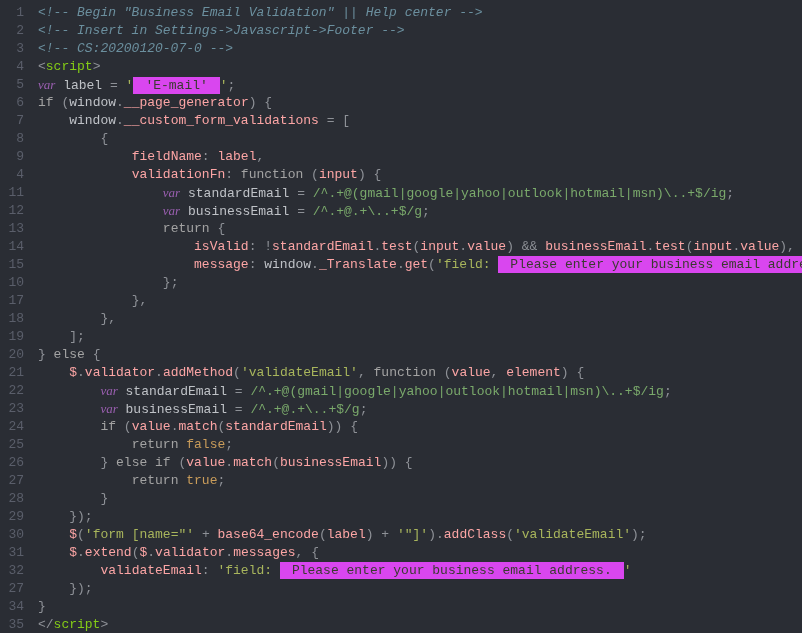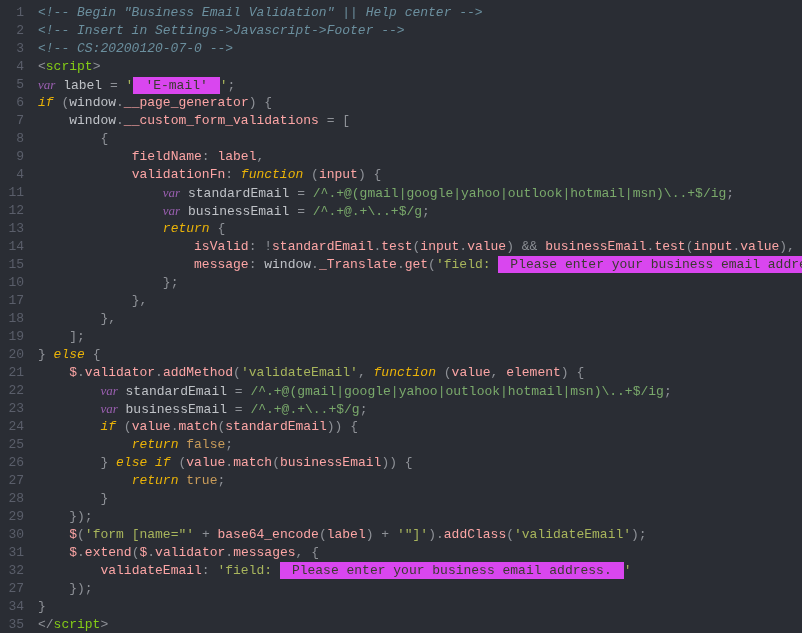--- a/index.html
+++ b/index.html
@@ -27,21 +27,21 @@
   .gutter .ln { height: 18px; }
   .code {
     padding: 4px 6px;
     flex: 1;
     white-space: pre;
     font-size: 13px;
     color: #bfc2c7;
   }
   .code .row { height: 18px; }
   .c-tag   { color: #84cc16; }
-  .c-kw    { color: #eab308; font-style: italic; }
+  .c-kw    { color: #a3a3a3; }
   .c-decl  { color: #9a5fb0; font-style: italic; font-family: Liberation Serif, serif; }
   .c-ident { color: #fca5a5; }
   .c-punct { color: #8e9197; }
   .c-str   { color: #a8b55c; }
   .c-regex { color: #7aa96b; }
   .c-num   { color: #c99c5a; }
   .c-comment { color: #6b8f9e; font-style: italic; }
   .c-obj   { color: #bfc2c7; }
   .hl {
     background: #d946ef;

